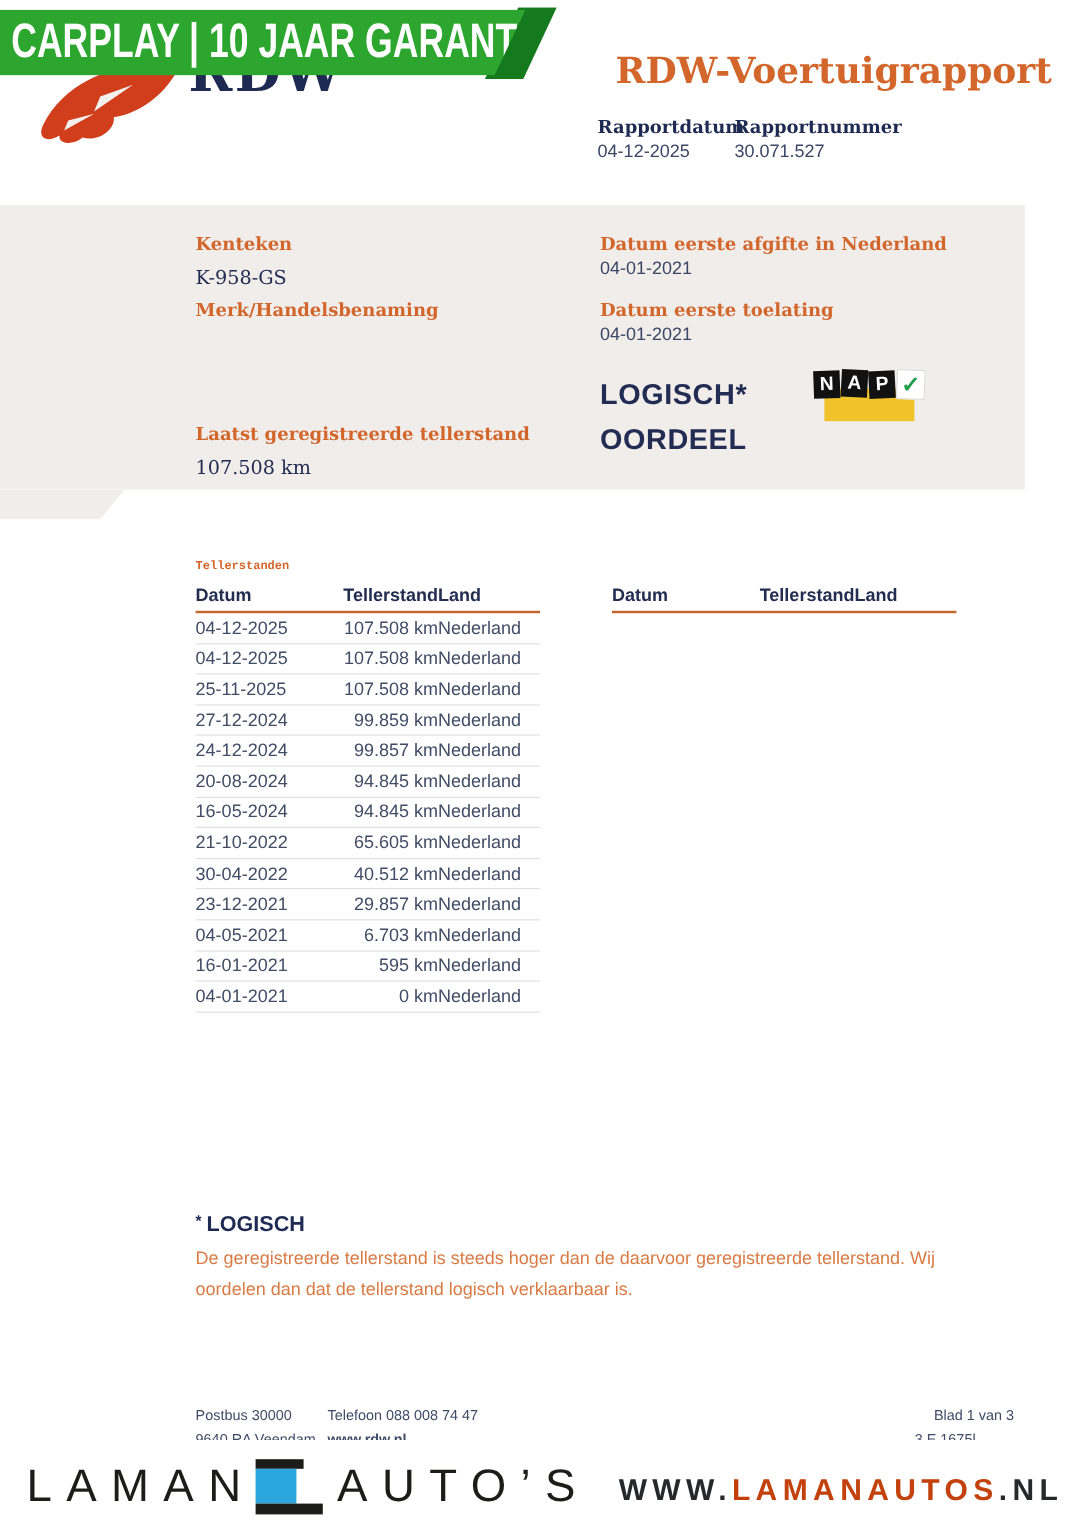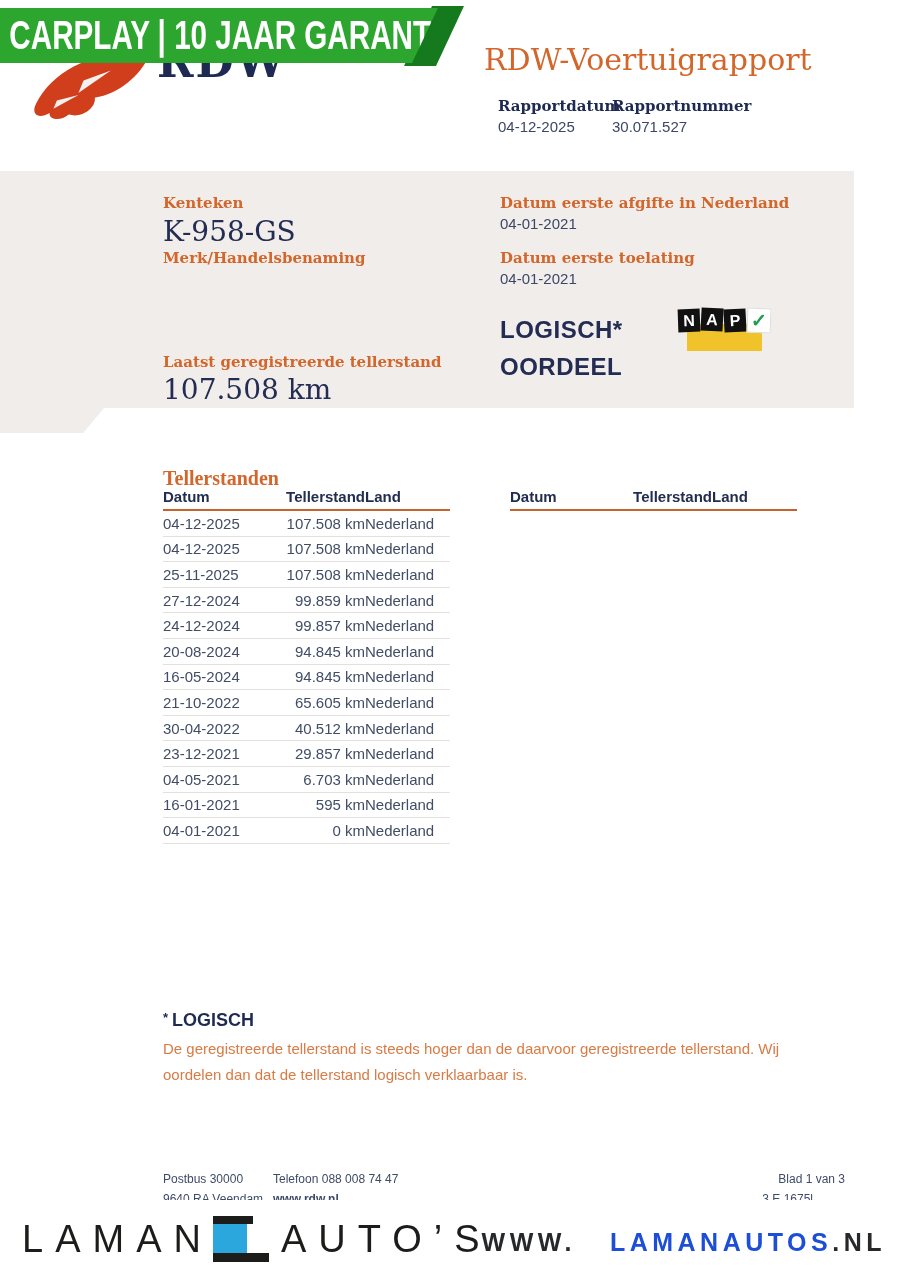--- a/index.html
+++ b/index.html
@@ -13,55 +13,55 @@
       clip-path:polygon(0 0,438px 0,412px 55px,0 55px);z-index:5;display:flex;align-items:center;}
   .promo-text{color:#ffffff;font-weight:700;font-size:38px;white-space:nowrap;padding-left:12px;
       transform:scale(0.78,1.06);transform-origin:left center;letter-spacing:0;}
 
   
   .rdw-flame{position:absolute;left:26px;top:54px;width:130px;height:66px;z-index:1;transform:rotate(-4deg);}
   .rdw-word{position:absolute;left:157px;top:36px;z-index:1;font-family:"DejaVu Serif",serif;
       font-weight:700;font-size:44px;color:#1e2a52;letter-spacing:2px;}
 
   
-  .report-title{position:absolute;left:484px;top:42px;font-family:"DejaVu Serif",serif;
-      font-size:30px;font-weight:400;color:#d2662b;}
+  .report-title{position:absolute;left:513px;top:42px;font-family:"DejaVu Serif",serif;
+      font-size:30px;font-weight:700;color:#d2662b;}
   .hdr-label{position:absolute;font-family:"DejaVu Serif",serif;font-weight:700;font-size:15px;color:#1e2a52;}
   .hdr-value{position:absolute;font-size:15px;color:#3c4766;}
   .pos-rd-l{left:498px;top:97px;} .pos-rn-l{left:612px;top:97px;}
   .pos-rd-v{left:498px;top:118px;} .pos-rn-v{left:612px;top:118px;}
 
   
   .panel{position:absolute;left:0;top:171px;width:814px;height:237px;background:#f0edeb;padding-left:40px;}
   .panel-tab{position:absolute;left:0;top:408px;width:104px;height:25px;background:#f0edeb;
       clip-path:polygon(0 0,100% 0,80% 100%,0 100%);}
   .p-label{position:absolute;font-family:"DejaVu Serif",serif;font-weight:700;font-size:15px;color:#d2662b;}
-  .p-big{position:absolute;font-family:"DejaVu Serif",serif;font-size:28px;color:#232c52;line-height:33px;}
+  .p-big{position:absolute;font-family:"DejaVu Serif",serif;font-size:16px;color:#232c52;line-height:33px;}
   .p-val{position:absolute;font-size:15px;color:#3c4766;}
   .pos-kent-l{left:163px;top:23px;} .pos-kent-v{left:163px;top:44px;}
   .pos-merk-l{left:163px;top:78px;} .pos-merk-v{left:163px;top:99px;width:280px;}
   .pos-tell-l{left:163px;top:182px;} .pos-tell-v{left:163px;top:202px;}
   .pos-afg-l{left:500px;top:23px;}  .pos-afg-v{left:500px;top:44px;}
   .pos-toe-l{left:500px;top:78px;}  .pos-toe-v{left:500px;top:99px;}
   .oordeel{position:absolute;left:500px;top:140px;font-size:24px;font-weight:700;color:#232c52;
       line-height:37px;letter-spacing:0.5px;}
 
   
   .nap{position:absolute;left:678px;top:138px;width:86px;height:46px;}
   .nap-yellow{position:absolute;left:9px;top:15px;width:75px;height:27px;background:#f0c32a;}
   .nap-tiles{position:absolute;left:0;top:0;display:flex;gap:1px;}
   .nap-tile{width:22px;height:23px;background:#111111;color:#ffffff;font-weight:700;font-size:16px;
       display:flex;align-items:center;justify-content:center;}
   .t-n{transform:rotate(-2deg);} .t-a{transform:rotate(3deg) translateY(-1px);} .t-p{transform:rotate(-3deg);}
   .nap-check{background:#ffffff;color:#1f9e4d;font-size:19px;font-weight:700;border:1px solid #dddddd;
       transform:rotate(2deg) translateY(-1px);}
 
   
-  .tbl-heading{position:absolute;left:163px;top:467px;font-family:Liberation Serif, serif;
-      font-weight:700;font-size:20px;color:#d2662b;}
+  .tbl-heading{position:absolute;left:163px;top:467px;font-family:Liberation Mono, monospace;
+      font-weight:700;font-size:10px;color:#d2662b;}
   .tbl{position:absolute;top:488px;width:287px;}
   .tbl-main{left:163px;} .tbl-empty{left:510px;}
   .thead{display:flex;align-items:flex-end;padding-bottom:4px;border-bottom:2px solid #c4632e;
       font-weight:700;font-size:15px;color:#222d50;}
   .trow{display:flex;align-items:center;height:24.6px;border-bottom:1px solid #e3e1e0;
       font-size:15px;color:#414d66;}
   .c1{width:92px;text-align:left;} .c2{width:110px;text-align:right;} .c3{flex:1;text-align:left;}
 
   
   .fn-title{position:absolute;left:163px;top:1010px;font-size:18px;font-weight:700;color:#1e2a52;}
@@ -78,21 +78,21 @@
   
   .dealer{position:absolute;left:0;top:1200px;width:904px;height:80px;background:#ffffff;z-index:10;}
   .laman{position:absolute;left:22px;top:16px;display:flex;align-items:center;justify-content:center;}
   .laman-name{font-size:38px;letter-spacing:12px;color:#1c1c1a;font-weight:400;white-space:nowrap;}
   .laman-mark{width:58px;height:46px;position:relative;margin:0 10px 0 0;}
   .lm-top{position:absolute;left:0;top:0;width:40px;height:8px;background:#1c1c1a;}
   .lm-blue{position:absolute;left:0;top:8px;width:34px;height:29px;background:#2ba7dd;}
   .lm-bottom{position:absolute;left:0;top:37px;width:56px;height:9px;background:#1c1c1a;}
   .dealer-url{position:absolute;right:18px;top:28px;font-size:25px;font-weight:700;
       letter-spacing:4.5px;color:#26282a;white-space:nowrap;}
-  .url-brand{color:#1d4ed8;margin-left:34px;}
+  .url-brand{color:#c2410c;}
 </style>
 </head>
 <body>
 
 <div class="page">
 
   <svg class="rdw-flame" viewBox="0 0 130 66">
     <path d="M126 5 C 78 -5 30 10 9 46 C 3 56 10 62 22 56 C 20 62 31 66 41 59 C 55 64 69 53 68 44 C 92 42 114 26 126 5 Z" fill="#d03e1c"></path>
     <path d="M58 26 L86 18 L52 38 Z" fill="#f4f0ee"></path>
     <path d="M30 44 L52 40 L26 52 Z" fill="#f4f0ee"></path>

